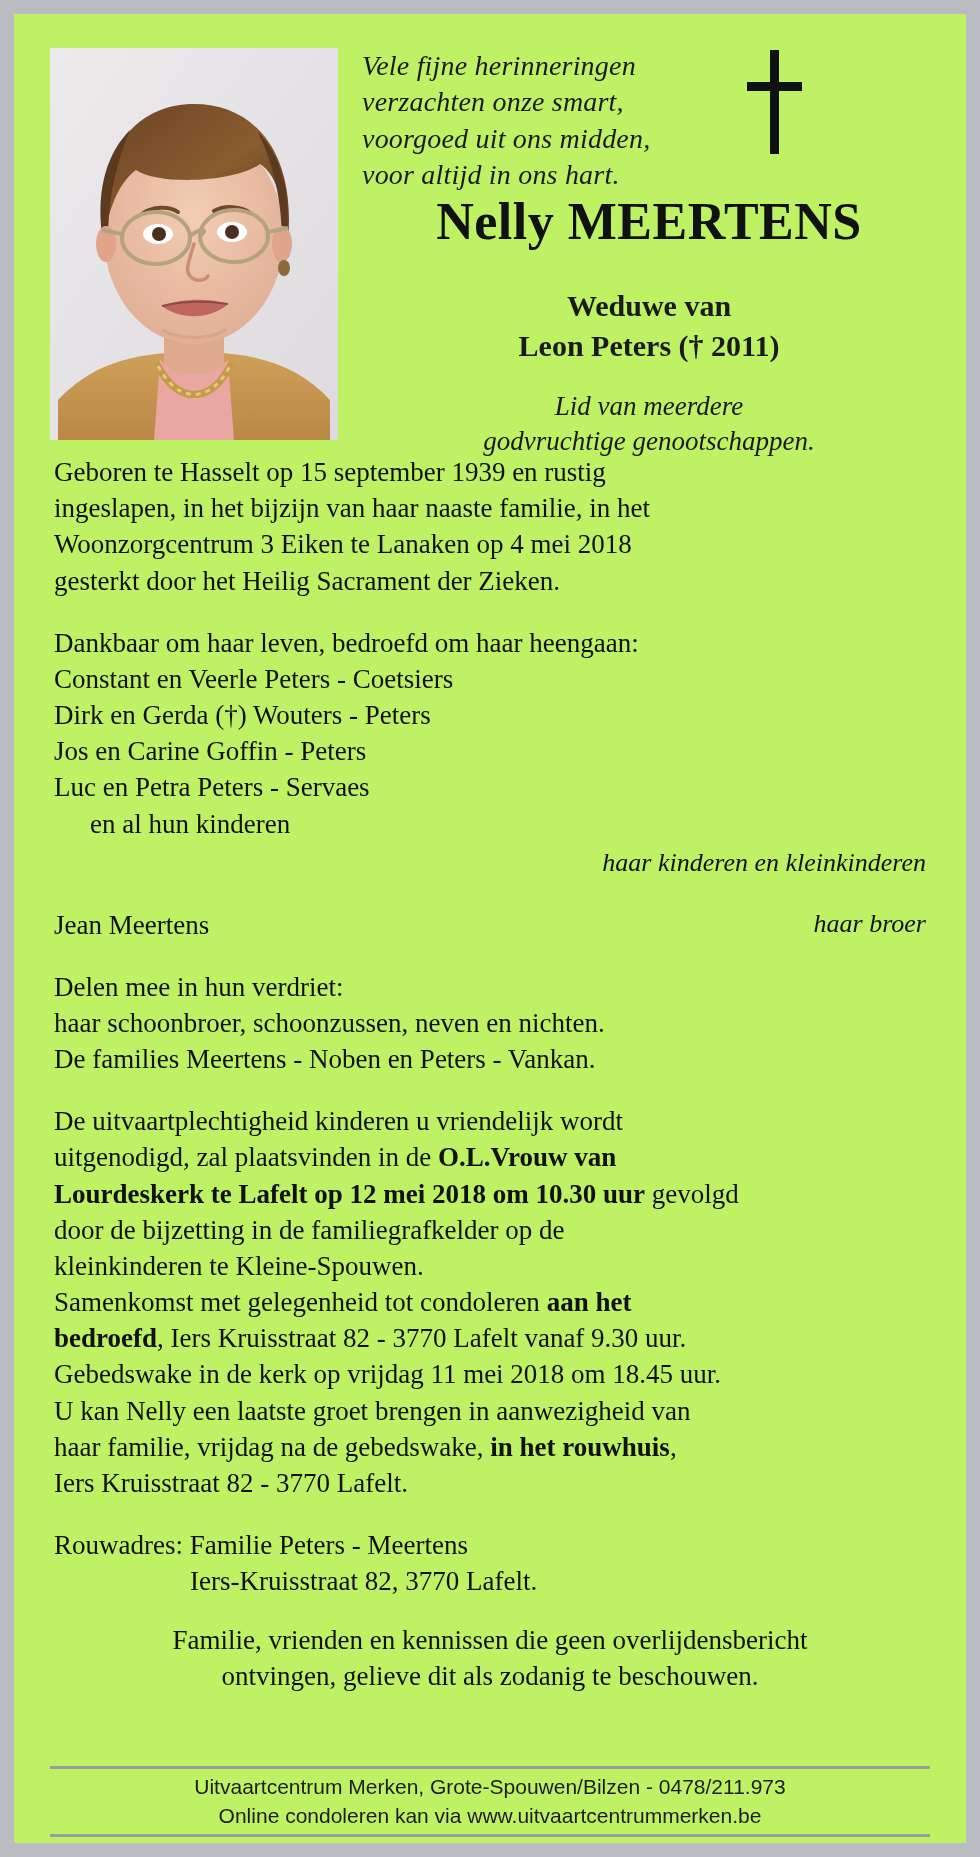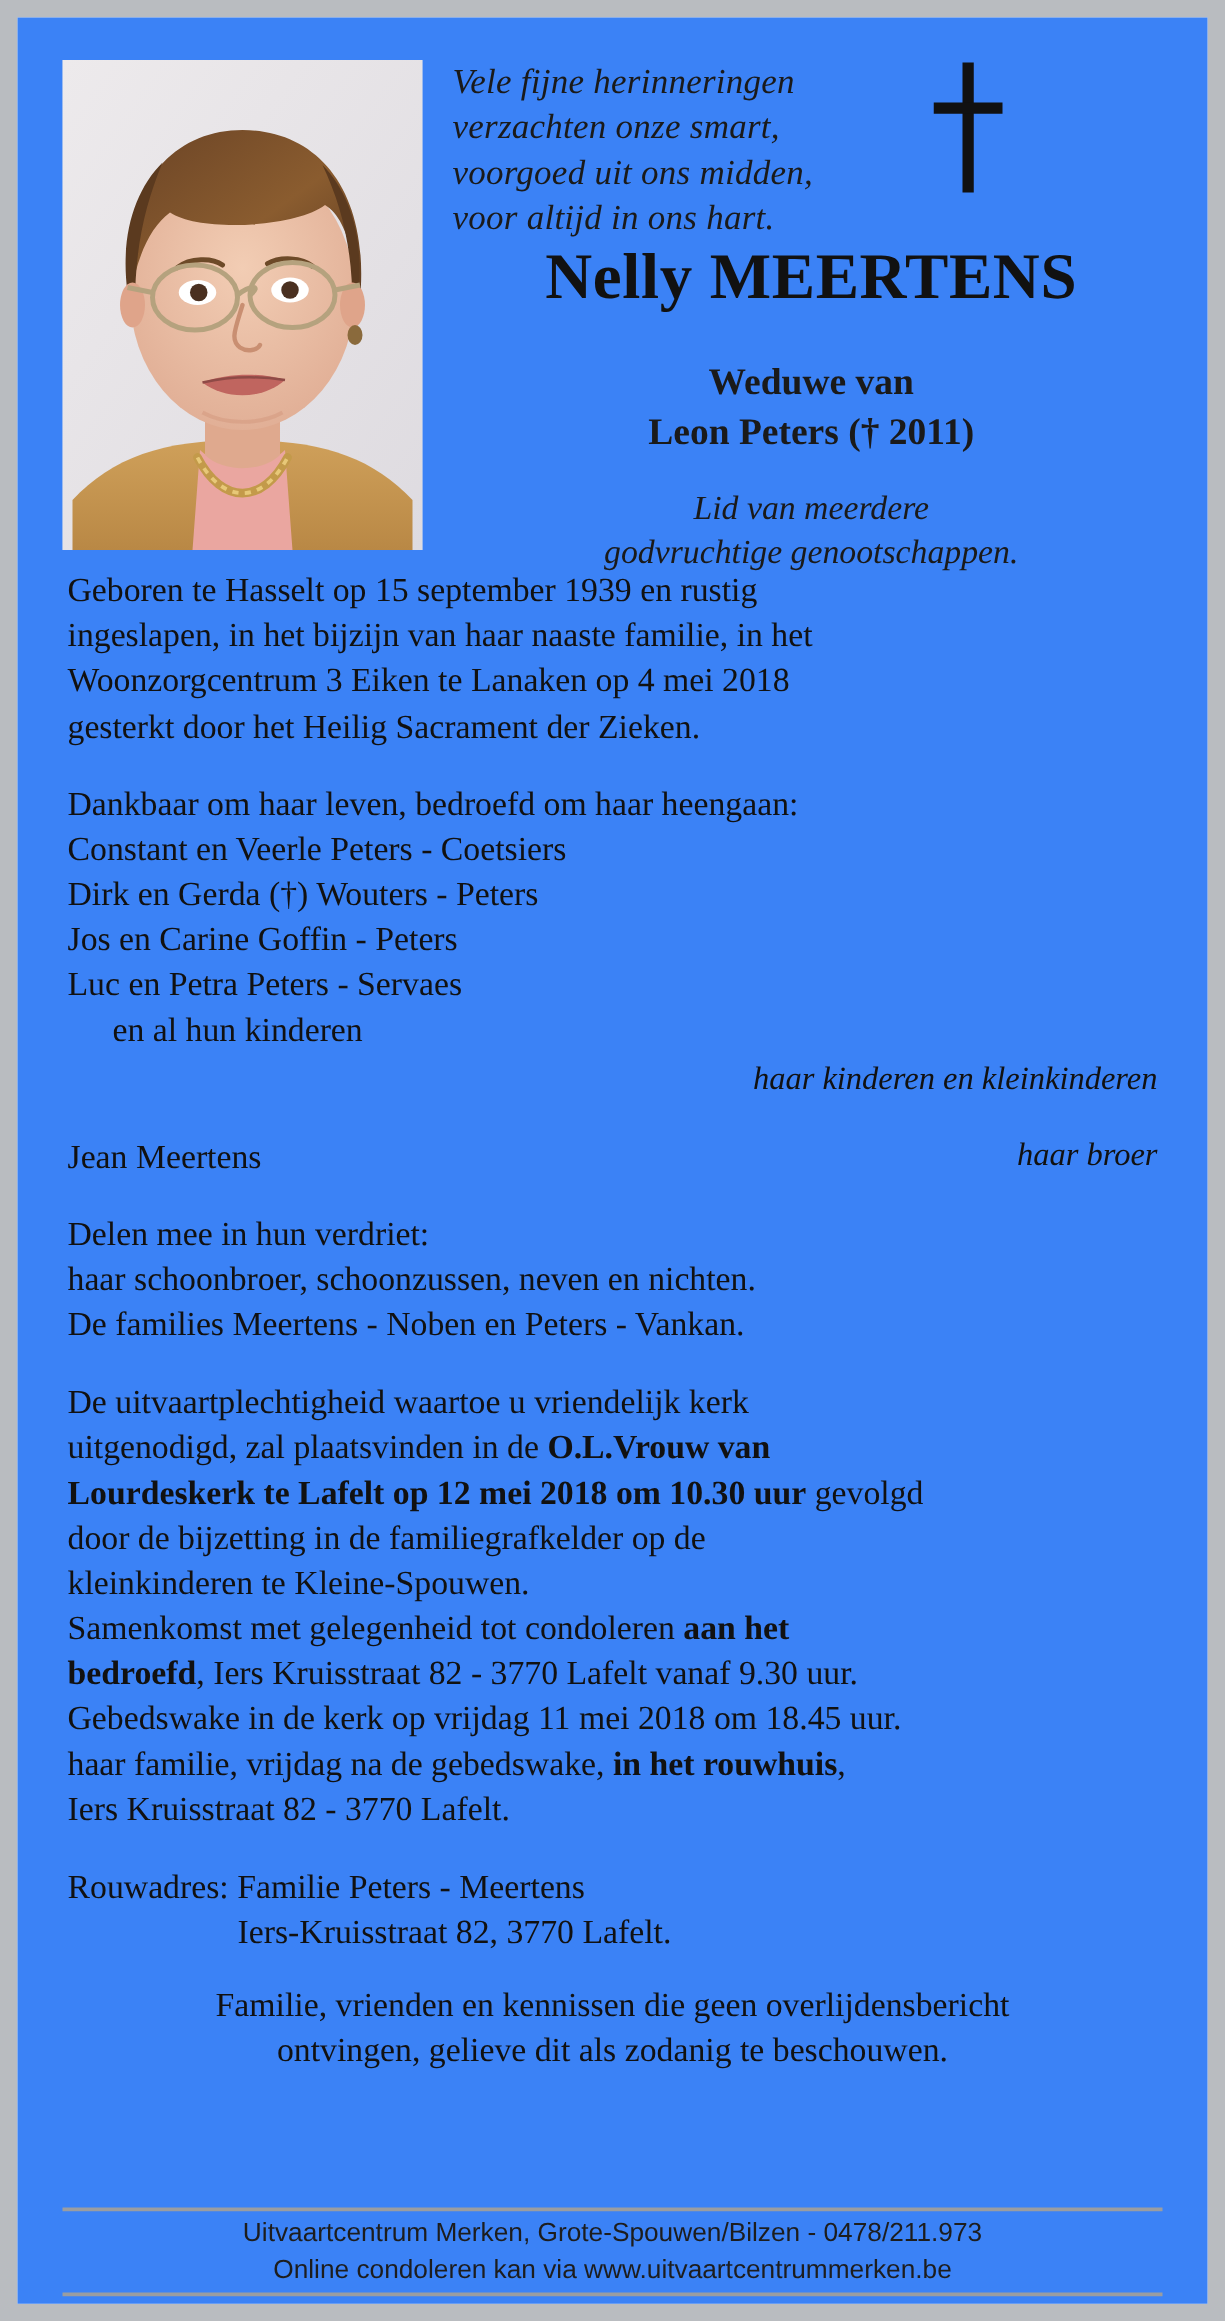--- a/index.html
+++ b/index.html
@@ -20,21 +20,21 @@
     height: 1857px;
     background: #ffffff;
     box-sizing: border-box;
     border: 14px solid #b9bcc0;
   }
 
   .card-inner {
     position: relative;
     width: 952px;
     height: 1829px;
-    background: #3b82f6;
+    background: #bef264;
     box-sizing: border-box;
     padding: 0;
   }
 
   
   .top {
     position: relative;
     height: 440px;
   }
 
@@ -313,28 +313,29 @@
         <span class="right">haar broer</span>
       </div>
 
       <div class="para">
         <div>Delen mee in hun verdriet:</div>
         <div>haar schoonbroer, schoonzussen, neven en nichten.</div>
         <div>De families Meertens - Noben en Peters - Vankan.</div>
       </div>
 
       <div class="para">
-        <div>De uitvaartplechtigheid waartoe u vriendelijk kerk</div>
+        <div>De uitvaartplechtigheid kinderen u vriendelijk wordt</div>
         <div><span>uitgenodigd, zal plaatsvinden in de </span><b>O.L.Vrouw van</b></div>
         <div><b>Lourdeskerk te Lafelt op 12 mei 2018 om 10.30 uur</b><span> gevolgd</span></div>
         <div>door de bijzetting in de familiegrafkelder op de</div>
         <div>kleinkinderen te Kleine-Spouwen.</div>
         <div><span>Samenkomst met gelegenheid tot condoleren </span><b>aan het</b></div>
         <div><b>bedroefd</b><span>, Iers Kruisstraat 82 - 3770 Lafelt vanaf 9.30 uur.</span></div>
         <div>Gebedswake in de kerk op vrijdag 11 mei 2018 om 18.45 uur.</div>
+        <div>U kan Nelly een laatste groet brengen in aanwezigheid van</div>
         <div><span>haar familie, vrijdag na de gebedswake, </span><b>in het rouwhuis</b><span>,</span></div>
         <div>Iers Kruisstraat 82 - 3770 Lafelt.</div>
       </div>
 
       <div class="rouwadres">
         <div>Rouwadres: Familie Peters - Meertens</div>
         <div class="line2">Iers-Kruisstraat 82, 3770 Lafelt.</div>
       </div>
 
       <div class="closing">

